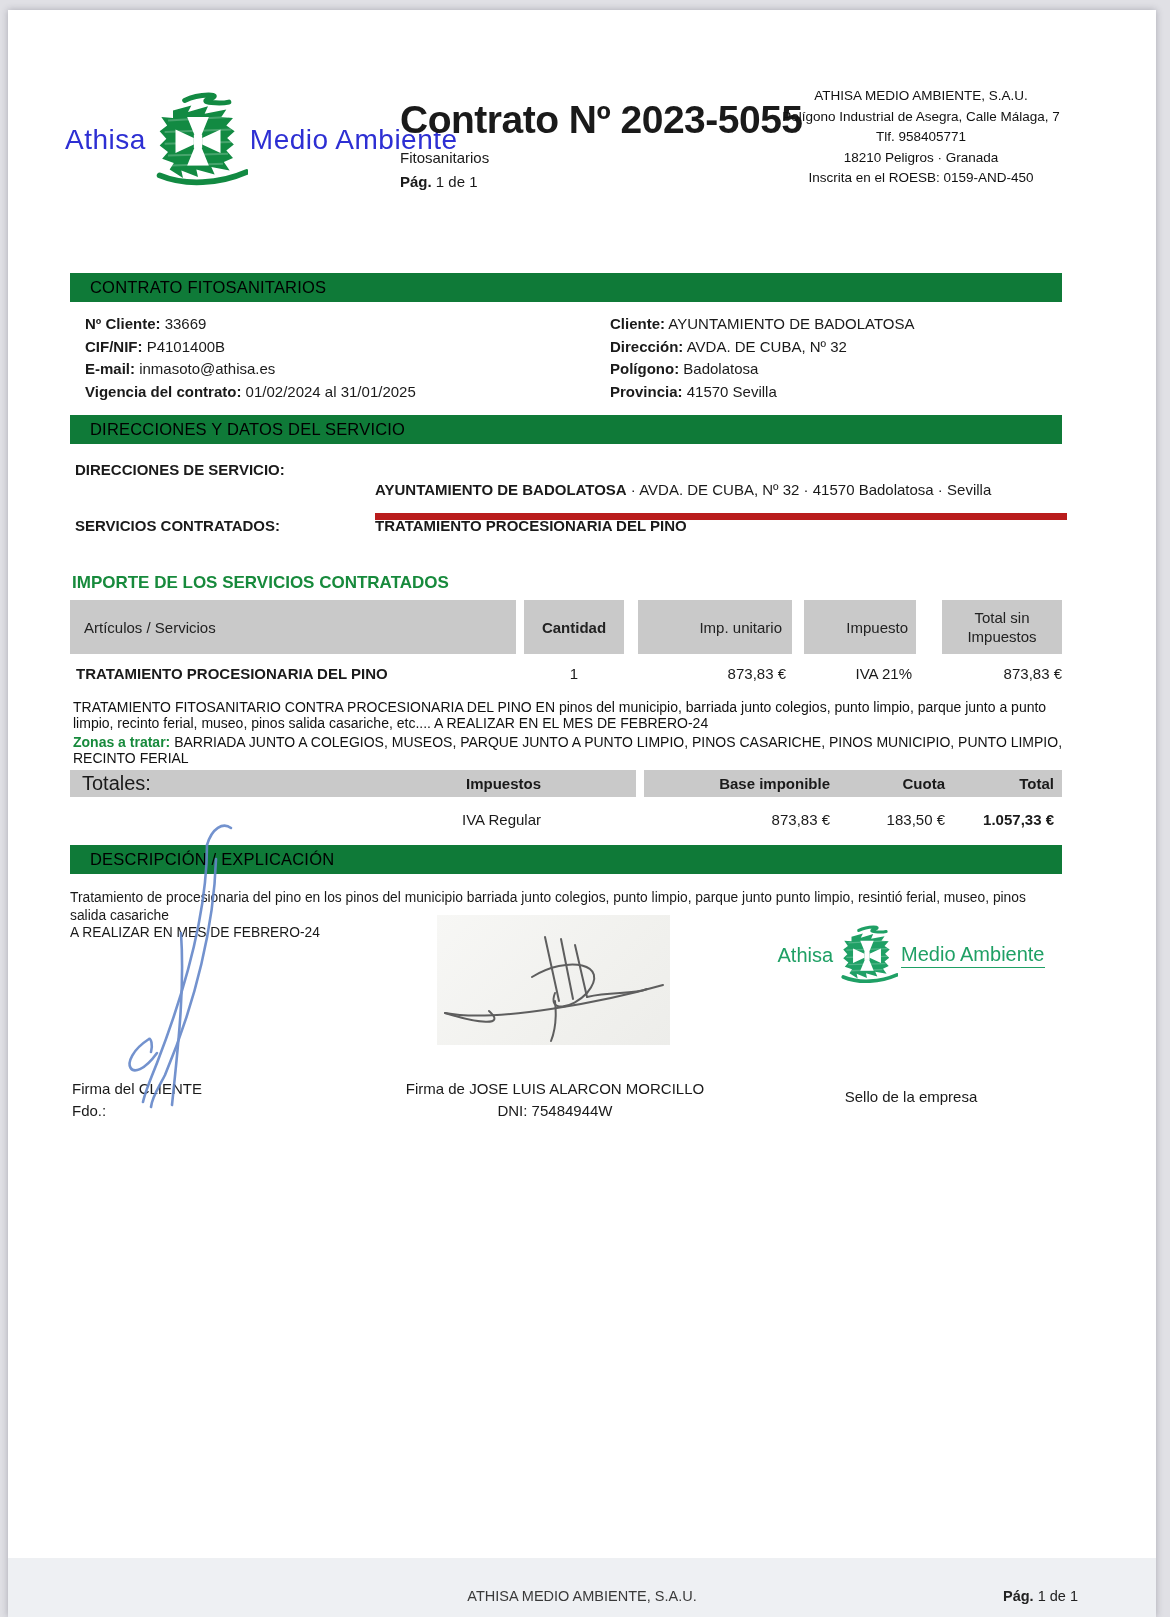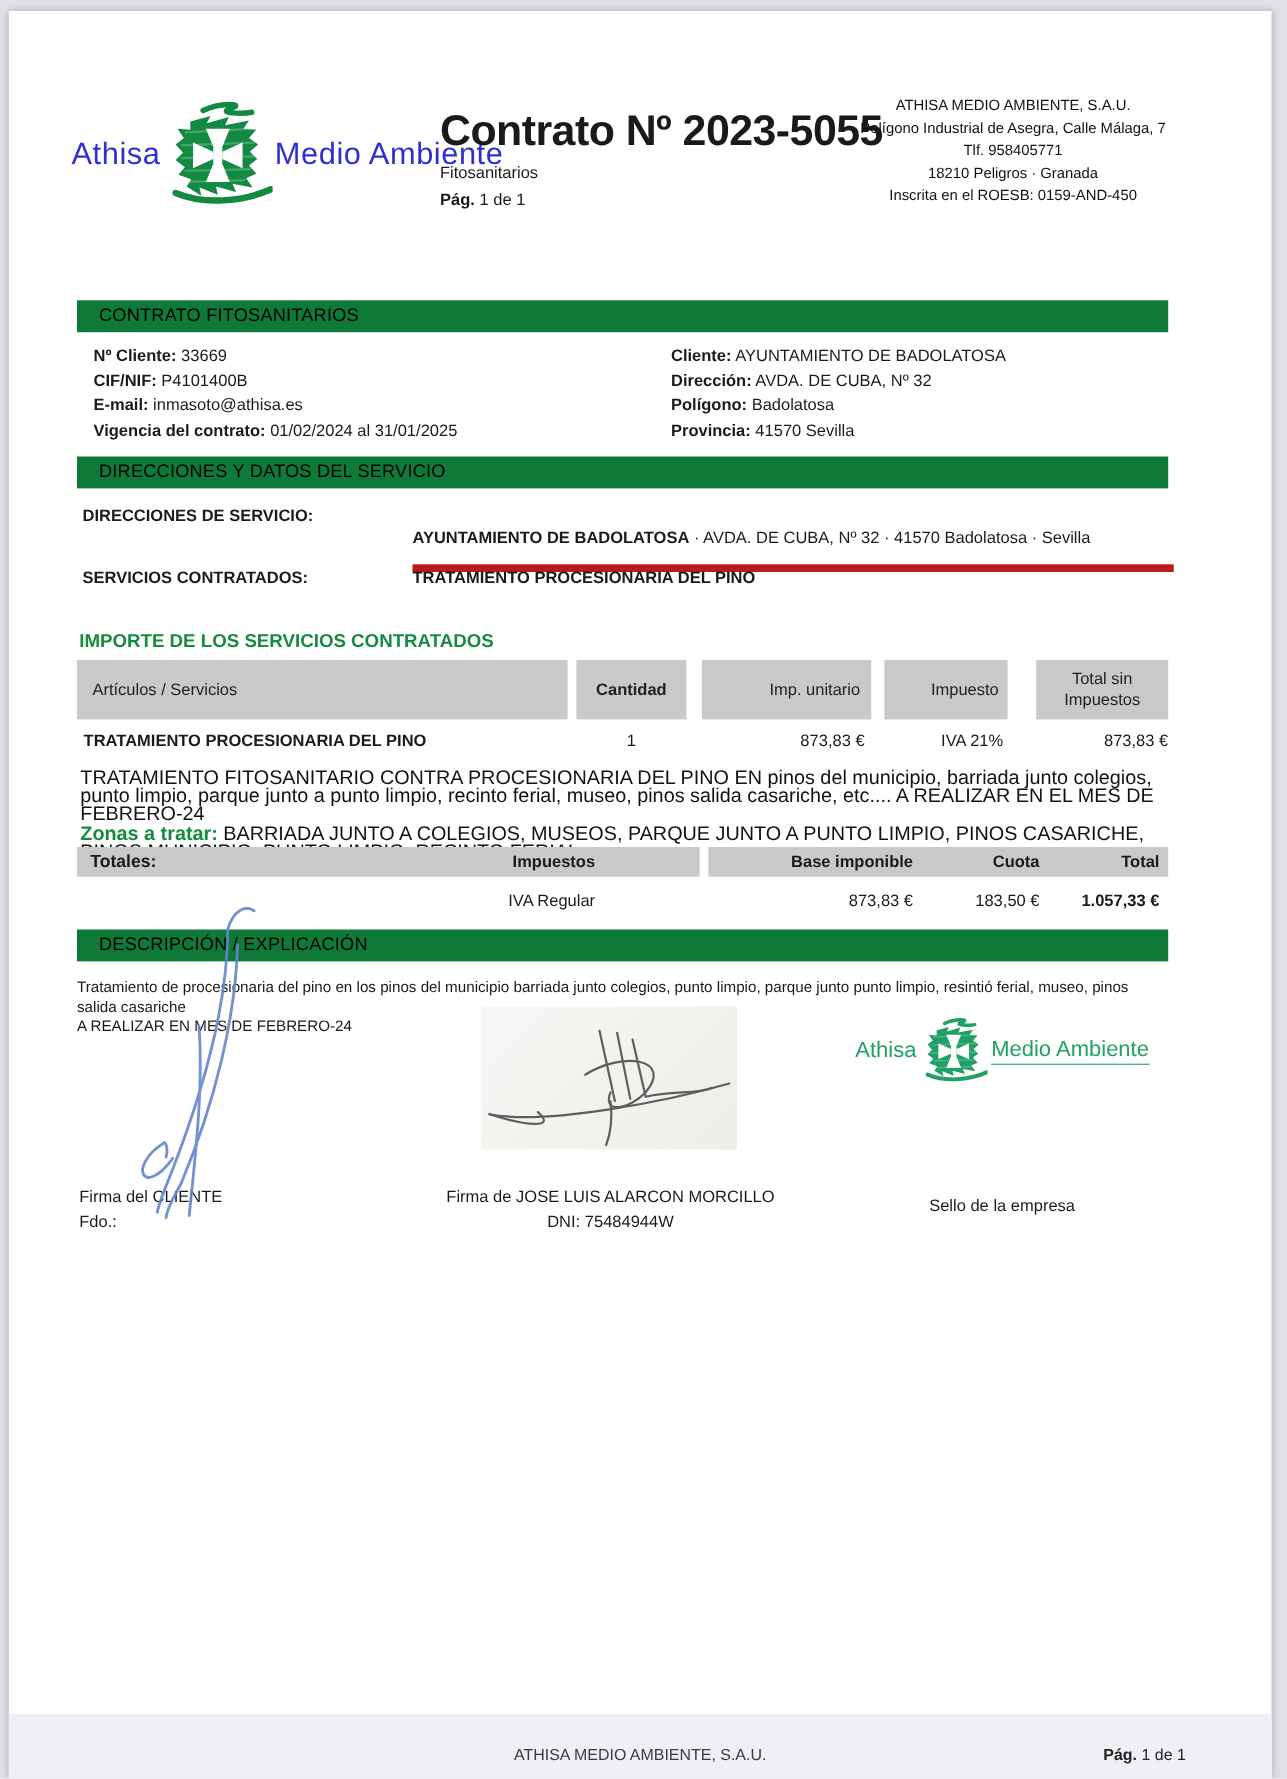--- a/index.html
+++ b/index.html
@@ -49,29 +49,29 @@
   .th2 { width:100px; justify-content:center; margin-right:14px;font-weight:bold; }
   .th3 { width:154px; justify-content:flex-end; padding-right:10px; margin-right:12px; }
   .th4 { width:112px; justify-content:flex-end; padding-right:8px; margin-right:26px; }
   .th5 { width:120px; justify-content:center; text-align:center; line-height:19px; }
   .trow { left:62px; top:655px; width:992px; display:flex; font-size:15px; }
   .td1 { width:446px; padding-left:6px; font-weight:bold; margin-right:8px; }
   .td2 { width:100px; text-align:center; margin-right:14px; }
   .td3 { width:154px; text-align:right; padding-right:6px; margin-right:12px; }
   .td4 { width:112px; text-align:right; padding-right:4px; margin-right:26px; }
   .td5 { width:120px; text-align:right; }
-  .note { left:65px; top:689px; width:990px; font-size:18px; line-height:16px; color:#111; }
+  .note { left:65px; top:689px; width:990px; font-size:14px; line-height:16px; color:#111; }
   .zonas { margin-top:3px; }
   .zonas-lbl { color:#178a3c; font-weight:bold; }
 
   
   .totband { left:62px; top:760px; width:992px; height:27px; display:flex; }
   .totA { background:#c9c9c9; width:566px; display:flex; align-items:center;
           justify-content:space-between; padding:0 95px 0 12px; margin-right:8px; }
-  .totales-lbl { font-size:16px; font-weight:bold; }
+  .totales-lbl { font-size:20px; font-weight:normal; }
   .tot-imp { font-size:15px; font-weight:bold; }
   .totB { background:#c9c9c9; width:418px; display:flex; align-items:center; font-size:15px; font-weight:bold; }
   .tb1 { width:186px; text-align:right; }
   .tb2 { width:115px; text-align:right; }
   .tb3 { width:117px; text-align:right; padding-right:8px; }
   .totvals { left:62px; top:797px; width:992px; height:24px; display:flex; align-items:center; font-size:15px; }
   .tvA { width:566px; display:flex; padding:0 95px 0 12px; margin-right:8px; }
   .tv-iva { margin-left:auto; }
   .tvB { width:418px; display:flex; }
   .tv-total { font-weight:bold; }

